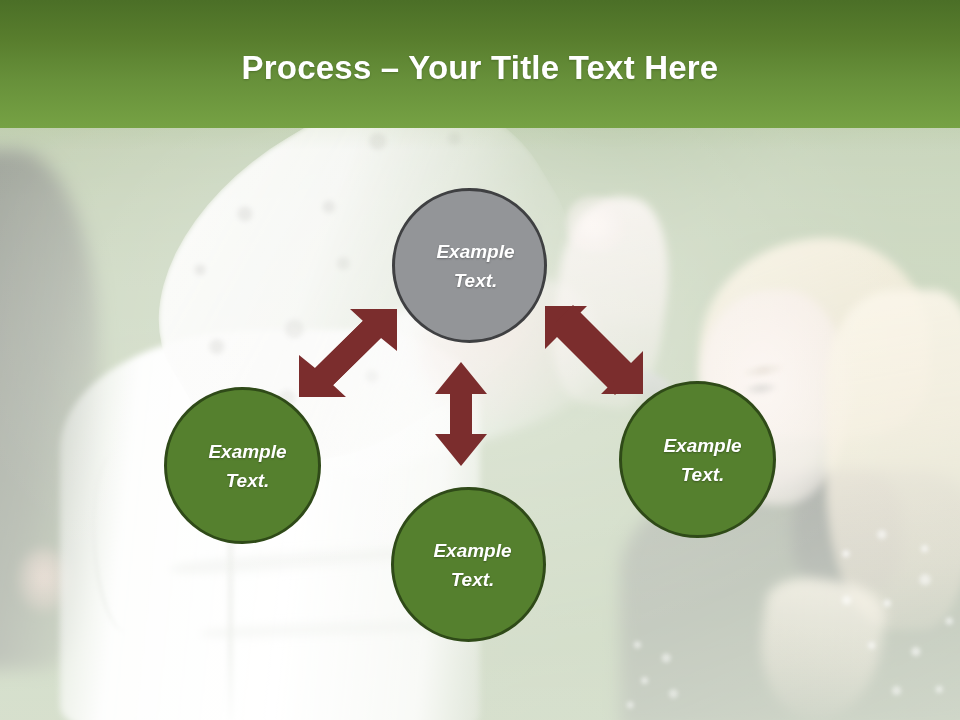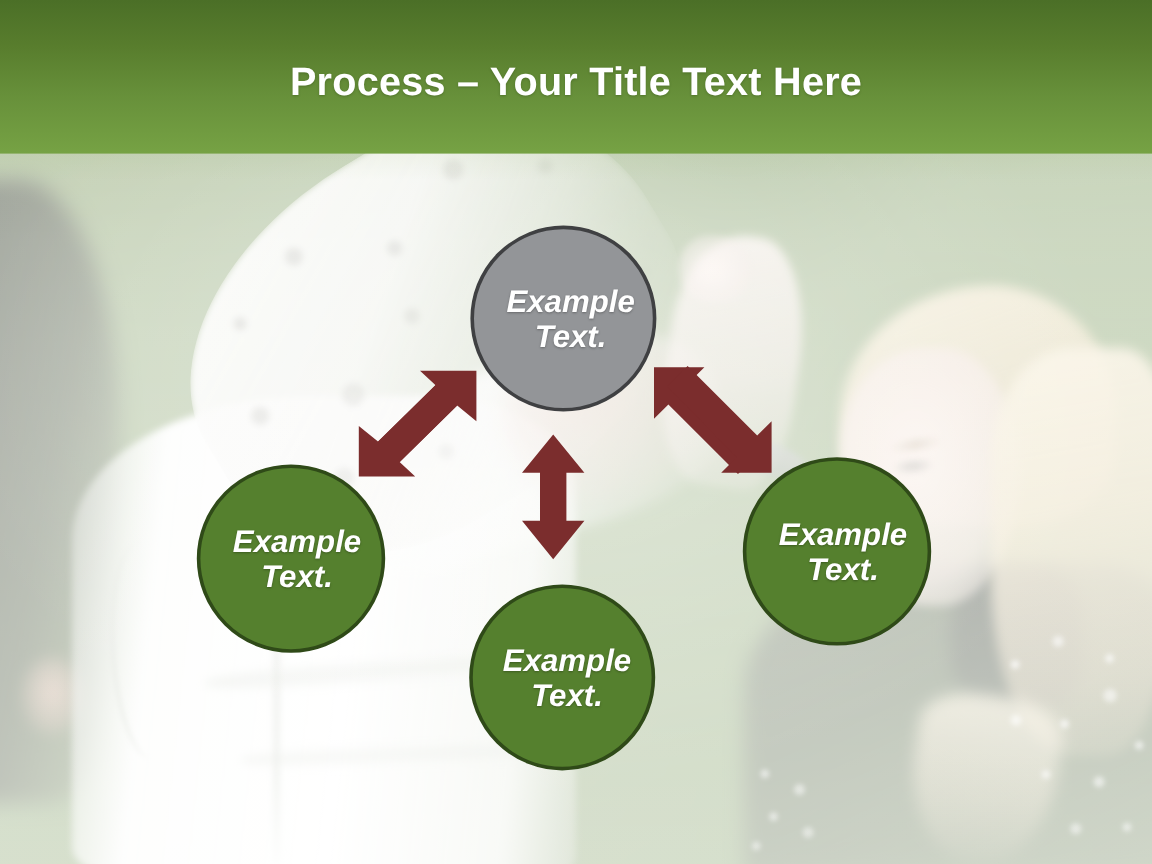--- a/index.html
+++ b/index.html
@@ -334,21 +334,21 @@
     position: absolute;
     border-radius: 50%;
     display: flex;
     flex-direction: column;
     align-items: center;
     justify-content: center;
     text-align: center;
     color: #ffffff;
     font-weight: 700;
     font-style: italic;
-    font-size: 26px;
+    font-size: 19px;
     line-height: 29px;
     box-sizing: border-box;
     text-shadow: 0 1px 2px rgba(0,0,0,0.30);
     -webkit-user-select: none;
     user-select: none;
   }
   .node .node-line { display: block; }
 
   .node-top {
     left: 392px; top: 188px;

